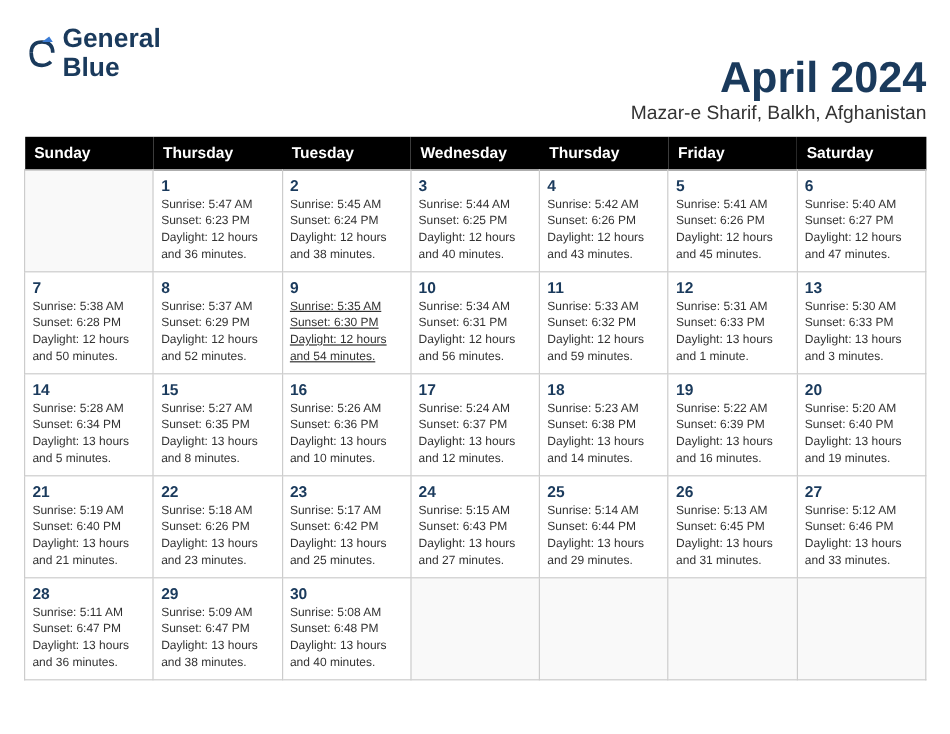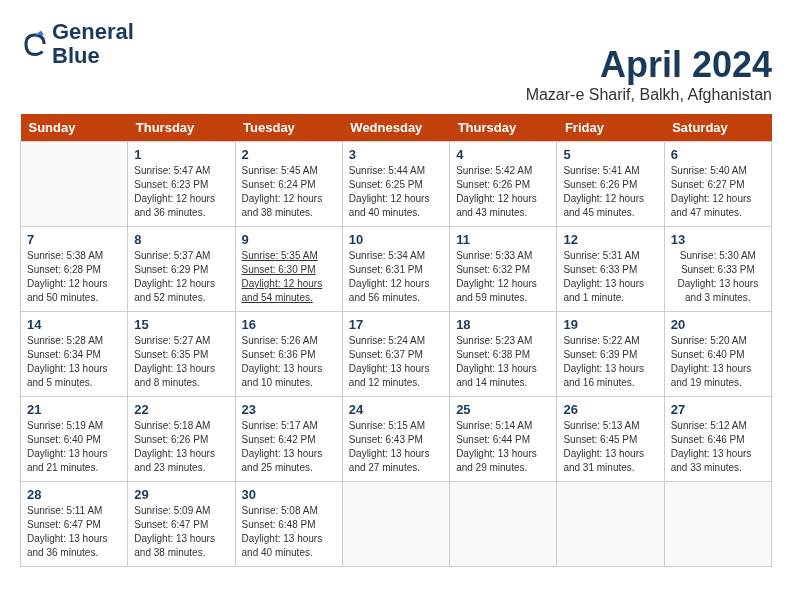--- a/index.html
+++ b/index.html
@@ -43,21 +43,21 @@
     .calendar-subtitle {
       font-size: 16px;
       color: #333;
     }
     table {
       width: 100%;
       border-collapse: collapse;
       font-size: 11px;
     }
     thead tr th {
-      background-color: #c2410c;
+      background-color: #000000;
       color: #fff;
       text-align: left;
       padding: 6px 8px;
       font-size: 13px;
       font-weight: bold;
     }
     tbody tr td {
       border: 1px solid #ccc;
       vertical-align: top;
       padding: 5px 6px;
@@ -197,21 +197,21 @@
         </td>
         <td>
           <div class="day-num">12</div>
           <div class="day-info" style="white-space: pre-line;">Sunrise: 5:31 AM
 Sunset: 6:33 PM
 Daylight: 13 hours
 and 1 minute.</div>
         </td>
         <td>
           <div class="day-num">13</div>
-          <div class="day-info" style="white-space: pre-line; text-align: center;">Sunrise: 5:30 AM
+          <div class="day-info" style="white-space: pre-line;">Sunrise: 5:30 AM
 Sunset: 6:33 PM
 Daylight: 13 hours
 and 3 minutes.</div>
         </td>
       </tr>
       <tr>
         <td>
           <div class="day-num">14</div>
           <div class="day-info" style="white-space: pre-line;">Sunrise: 5:28 AM
 Sunset: 6:34 PM

